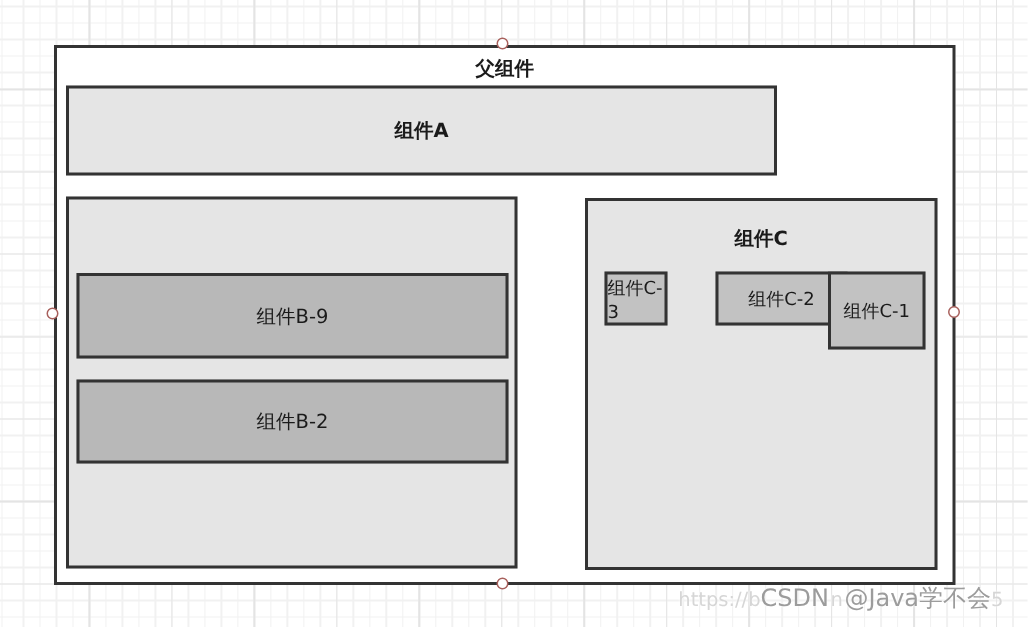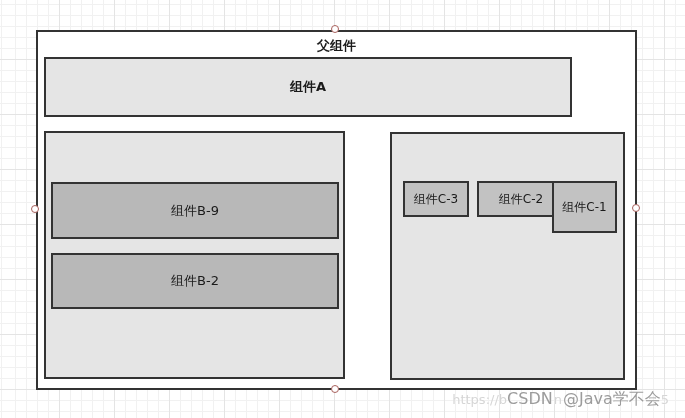--- a/index.html
+++ b/index.html
@@ -25,40 +25,40 @@
   .outer  { left: 36px; top: 30px; width: 601px; height: 360px; background: #ffffff; padding-left: 33px; }
   .light  { background: #e5e5e5; }
   .darkB  { background: #b8b8b8; }
   .darkC  { background: #c2c2c2; }
 
   .outer-title {
     position: absolute; left: 0; top: 5px; width: 100%;
     text-align: center; font-weight: bold; font-size: 13px; color: #1a1a1a;
   }
   
-  .box-a  { left: 6px;   top: 25px;  width: 528px; height: 60px;
+  .box-a  { left: 6px;   top: 25px;  width: 474px; height: 60px;
             display: flex; align-items: center; justify-content: center; }
   .box-b  { left: 6px;   top: 99px;  width: 301px; height: 248px; }
   .box-c  { left: 352px; top: 100px; width: 235px; height: 248px; }
 
   .group-title {
     position: absolute; left: 0; top: 16px; width: 100%;
     text-align: center; font-weight: bold; font-size: 13px; color: #1a1a1a;
   }
   .label { font-size: 13px; color: #1a1a1a; }
   .label-small { font-size: 12px; color: #1a1a1a; }
 
   
   .box-b1 { left: 5px; top: 49px;  width: 288px; height: 57px;
             display: flex; align-items: center; justify-content: center; }
   .box-b2 { left: 5px; top: 120px; width: 288px; height: 56px;
             display: flex; align-items: center; justify-content: center; }
 
   
-  .box-c3 { left: 11px;  top: 47px; width: 66px; height: 36px;
+  .box-c3 { left: 11px;  top: 47px; width: 42px; height: 36px;
             display: flex; align-items: center; justify-content: center; }
   .box-c2 { left: 85px;  top: 47px; width: 88px; height: 36px;
             display: flex; align-items: center; justify-content: center; }
   .box-c1 { left: 160px; top: 47px; width: 65px; height: 52px;
             display: flex; align-items: center; justify-content: center; }
 
   .handle {
     position: absolute; width: 6px; height: 6px; border-radius: 50%;
     border: 1.5px solid #a8605c; background: #ffffff; z-index: 5;
   }
@@ -91,20 +91,21 @@
     <div class="shape light box-b">
       <div class="shape darkB box-b1">
         <span class="label">组件B-9</span>
       </div>
       <div class="shape darkB box-b2">
         <span class="label">组件B-2</span>
       </div>
     </div>
 
     <div class="shape light box-c">
+      <div class="group-title">组件C</div>
       <div class="shape darkC box-c3">
         <span class="label-small">组件C-3</span>
       </div>
       <div class="shape darkC box-c2">
         <span class="label-small">组件C-2</span>
       </div>
       <div class="shape darkC box-c1">
         <span class="label-small">组件C-1</span>
       </div>
     </div>

